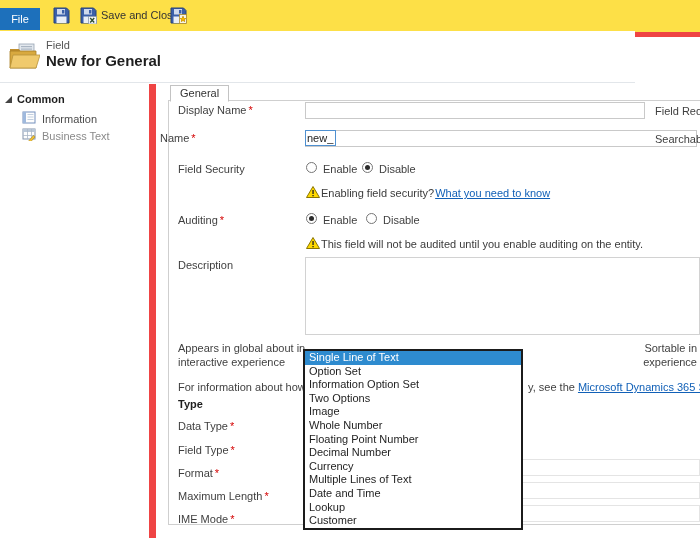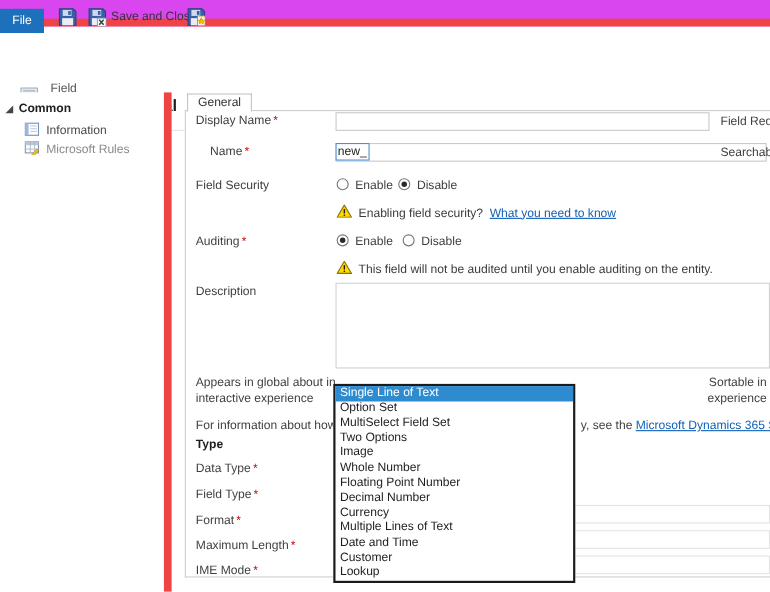--- a/index.html
+++ b/index.html
@@ -1,31 +1,31 @@
 <!DOCTYPE html>
 <html><head>
 <meta charset="utf-8">
 <style>
   * { margin:0; padding:0; box-sizing:border-box; }
   html,body { width:700px; height:538px; overflow:hidden; background:#fff;
     font-family:"Liberation Sans","DejaVu Sans",sans-serif; font-size:11px; color:#3b3b3b; }
   #stage { position:relative; width:700px; height:538px; background:#fff; }
 
   
-  .toolbar { position:absolute; left:0; top:0; width:700px; height:24px; background:#d946ef;
-    border-bottom:7px solid #ef4444; }
+  .toolbar { position:absolute; left:0; top:0; width:700px; height:37px; background:#fde047;
+    border-bottom:5px solid #ef4444; }
   .file-tab { position:absolute; left:0; top:8px; width:40px; height:22px; background:#1d70bb;
     color:#fff; text-align:center; line-height:22px; font-size:11px; cursor:default; }
   .tb-btn { position:absolute; top:5px; height:20px; display:flex; align-items:center; gap:4px; }
   .tb-btn svg { display:block; }
   .tb-label { color:#333; }
 
   
   .headerbar { position:absolute; left:0; top:31px; width:635px; height:52px; background:#fff;
-    border-bottom:1px solid #e2e6ea;margin-top:36px; }
+    border-bottom:1px solid #e2e6ea; }
   .folder-ic { position:absolute; left:8px; top:12px; }
   .ent-type { position:absolute; left:46px; top:8px; font-size:11px; color:#555; }
   .ent-title { position:absolute; left:46px; top:21px; font-size:15px; font-weight:bold; color:#1e1e1e; }
 
   
   .sidebar { position:absolute; left:0; top:84px; width:156px; height:454px; background:#fff;
     border-right:7px solid #ef4444; }
   .side-group { position:absolute; left:5px; top:9px; display:flex; align-items:center; gap:5px;
     font-weight:bold; color:#1e1e1e; cursor:default; }
   .tri-expanded { width:0; height:0; border-left:7px solid transparent; border-bottom:7px solid #444; }
@@ -46,21 +46,21 @@
   .name-prefix { position:absolute; left:-1px; top:-1px; height:16px; padding:0 2px 0 1px;
     border:1px solid #4f90d0; background:#fff; line-height:15px; color:#222; }
   .rlabel { position:absolute; color:#3f3f3f; white-space:nowrap; }
 
   .radio { position:absolute; width:11px; height:11px; border:1px solid #767676; border-radius:50%;
     background:#fff; }
   .radio.checked::after { content:""; position:absolute; left:2px; top:2px; width:5px; height:5px;
     border-radius:50%; background:#2b2b2b; }
   .opt-label { position:absolute; color:#3f3f3f; }
 
-  .warn-row { position:absolute; display:flex; align-items:center; gap:6px; }
+  .warn-row { position:absolute; display:flex; align-items:center; gap:1px; }
   a.link { color:#1160b7; text-decoration:underline; cursor:pointer; }
 
   .textarea { position:absolute; left:305px; top:257px; width:395px; height:78px;
     border:1px solid #d2d2d2; background:#fff; }
 
   .two-line { line-height:14px; }
   .right-align { text-align:right; }
   .bold { font-weight:bold; color:#1e1e1e; }
 
   
@@ -154,34 +154,34 @@
       <span>
         <svg width="14" height="13" viewBox="0 0 14 13">
           <rect x="1" y="1" width="12" height="10" fill="#fdfdfd" stroke="#8494ab" stroke-width="1"></rect>
           <rect x="1" y="1" width="12" height="3" fill="#b9c7d8"></rect>
           <line x1="5.5" y1="1" x2="5.5" y2="11" stroke="#aab6c6" stroke-width="0.8"></line>
           <line x1="9.5" y1="1" x2="9.5" y2="11" stroke="#aab6c6" stroke-width="0.8"></line>
           <line x1="1" y1="7.5" x2="13" y2="7.5" stroke="#aab6c6" stroke-width="0.8"></line>
           <path d="M7,12.5 l4.5-5 1.6,1.4 -4.5,5 -2.1,0.5 Z" fill="#f2c233" stroke="#a3821e" stroke-width="0.6"></path>
         </svg>
       </span>
-      <span class="lbl2">Microsoft Rules</span>
+      <span class="lbl2">Business Text</span>
     </div>
   </div>
 
   <div class="tab-general">General</div>
   <div class="panel"></div>
 
   <div class="flabel" style="left:178px; top:104px;">
     <span>Display Name</span><span class="req">*</span>
   </div>
   <div class="tinput" style="left:305px; top:102px; width:340px; height:17px;"></div>
   <div class="rlabel" style="left:655px; top:105px;">Field Requi</div>
 
-  <div class="flabel" style="left:170px; top:132px;padding-left:21px;">
+  <div class="flabel" style="left:160px; top:132px;">
     <span>Name</span><span class="req">*</span>
   </div>
   <div class="tinput" style="left:305px; top:130px; width:392px; height:17px;">
     <span class="name-prefix">new_</span>
   </div>
   <div class="rlabel" style="left:655px; top:133px;">Searchable</div>
 
   <div class="flabel" style="left:178px; top:163px;">Field Security</div>
   <span class="radio" style="left:306px; top:162px;"></span>
   <span class="opt-label" style="left:323px; top:163px;">Enable</span>
@@ -255,26 +255,26 @@
     <span>IME Mode</span><span class="req">*</span>
   </div>
 
   <div class="tinput dim" style="left:305px; top:459px; width:395px; height:17px;"></div>
   <div class="tinput dim" style="left:305px; top:482px; width:395px; height:17px;"></div>
   <div class="tinput dim" style="left:305px; top:505px; width:395px; height:17px;"></div>
 
   <div class="dropdown">
     <div class="dd-item selected">Single Line of Text</div>
     <div class="dd-item">Option Set</div>
-    <div class="dd-item">MultiSelect Field Set</div>
+    <div class="dd-item">Information Option Set</div>
     <div class="dd-item">Two Options</div>
     <div class="dd-item">Image</div>
     <div class="dd-item">Whole Number</div>
     <div class="dd-item">Floating Point Number</div>
     <div class="dd-item">Decimal Number</div>
     <div class="dd-item">Currency</div>
     <div class="dd-item">Multiple Lines of Text</div>
     <div class="dd-item">Date and Time</div>
+    <div class="dd-item">Lookup</div>
     <div class="dd-item">Customer</div>
-    <div class="dd-item">Lookup</div>
   </div>
 
 </div>
 
 </body></html>

